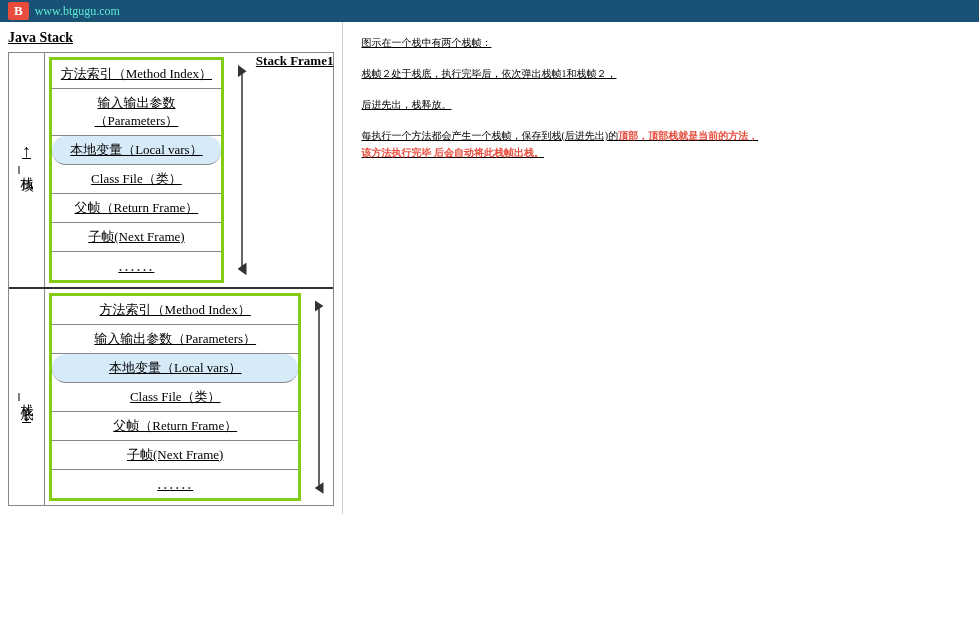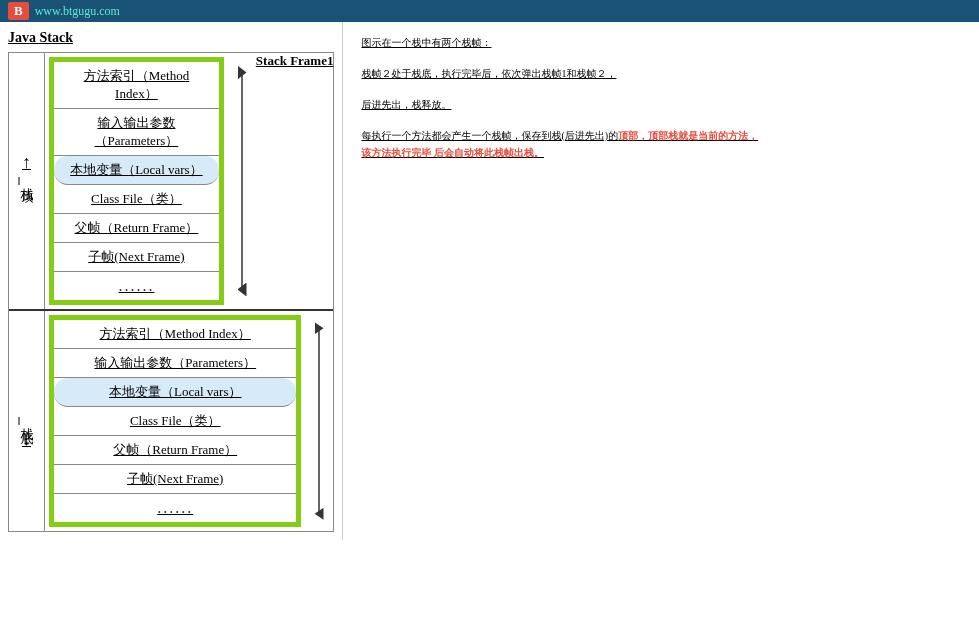--- a/index.html
+++ b/index.html
@@ -71,21 +71,21 @@
       color: #000;
       padding: 4px 2px;
       border-right: 1px solid #888;
       position: relative;
     }
 
     .frame-rows {
       flex: 1;
       display: flex;
       flex-direction: column;
-      border: 5px solid #84cc16;
+      border: 3px solid #84cc16;
       margin: 4px;
     }
 
     .frame-row {
       border-bottom: 1px solid #888;
       padding: 5px 8px;
       text-align: center;
       font-size: 13px;
       color: #000;
       background: #fff;

